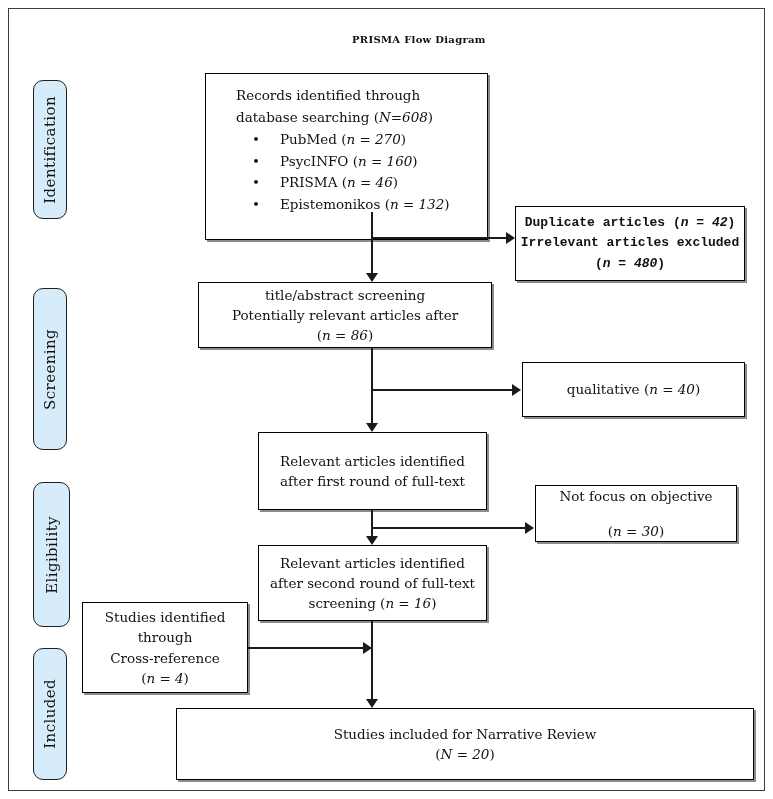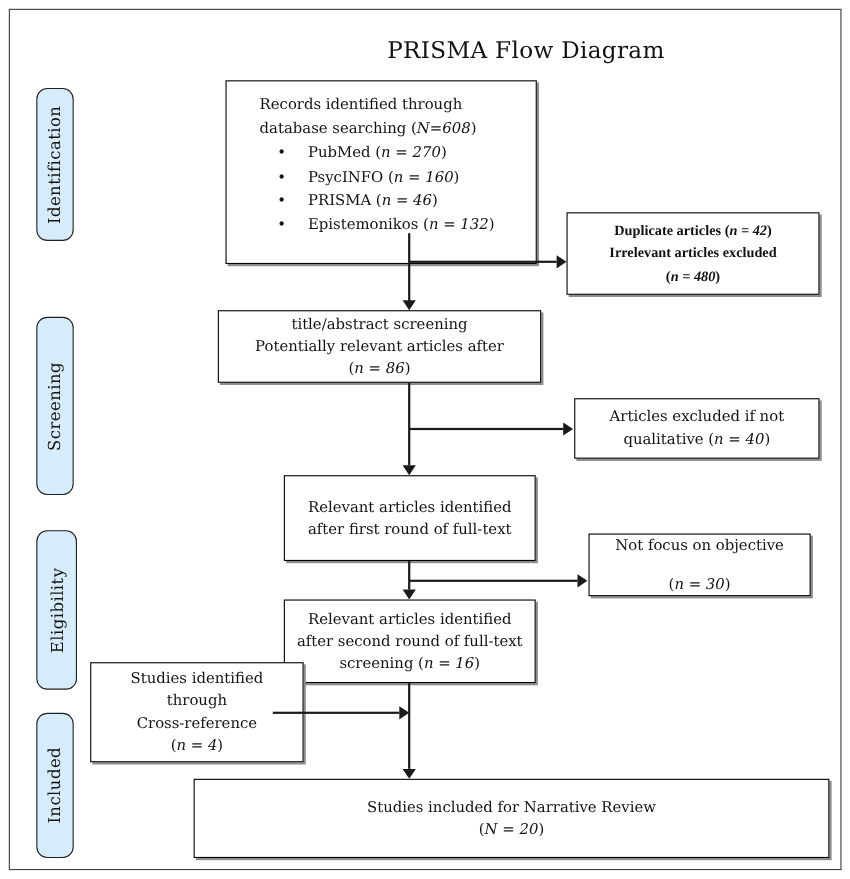--- a/index.html
+++ b/index.html
@@ -7,21 +7,21 @@
     position:relative; width:773px; height:799px; background:#ffffff;
     font-family:"DejaVu Serif", serif; color:#111;
     overflow:hidden;
   }
   .frame {
     position:absolute; left:8px; top:8px; width:755px; height:781px;
     border:1px solid #3c3c3c;
   }
   .title {
     position:absolute; left:352px; top:34px;
-    font-size:21px; font-weight:normal; letter-spacing:0.3px; white-space:nowrap;
+    font-size:10px; font-weight:bold; letter-spacing:0.3px; white-space:nowrap;
   }
   
   .stage {
     position:absolute; background:#d6ecfa; border:1.5px solid #1f1f1f;
     border-radius:10px; display:flex; align-items:center; justify-content:center;
   }
   .stage span {
     writing-mode:vertical-rl; transform:rotate(180deg);
     font-size:15px; letter-spacing:0.4px; white-space:nowrap;
   }
@@ -33,30 +33,30 @@
   
   .node {
     position:absolute; background:#ffffff; border:1px solid #000000;
     box-shadow:2px 2px 0 #8c8c8c; font-size:13.5px; box-sizing:border-box;
   }
   .centered {
     display:flex; flex-direction:column; align-items:center; justify-content:center;
     text-align:center; line-height:1.5;
   }
   .stat { font-style:italic; }
-  .sans { font-family:Liberation Serif, serif; font-weight:bold; font-size:13px; line-height:1.55; }
+  .sans { font-family:Liberation Mono, monospace; font-weight:bold; font-size:13px; line-height:1.55;margin-top:13px; }
 
   .node-records      { left:205px; top:73px;  width:283px; height:167px; padding:11px 6px 0 30px; line-height:1.62; }
   .node-duplicates   { left:515px; top:193px; width:230px; height:75px; }
   .node-screened     { left:198px; top:282px; width:294px; height:66px; }
   .node-excluded     { left:522px; top:362px; width:223px; height:55px; }
   .node-first-round  { left:258px; top:432px; width:229px; height:78px; }
   .node-not-focus    { left:535px; top:485px; width:202px; height:57px;justify-content:space-between; }
   .node-second-round { left:258px; top:545px; width:229px; height:76px; }
-  .node-crossref     { left:82px;  top:602px; width:194px; height:91px; }
+  .node-crossref     { left:82px;  top:602px; width:166px; height:91px; }
   .node-final        { left:176px; top:708px; width:578px; height:72px; }
 
   .bullet { display:flex; margin-left:16px; }
   .bullet .dot { width:28px; flex:0 0 28px; }
 
   
   .vline { position:absolute; width:2px; background:#1a1a1a; }
   .hline { position:absolute; height:2px; background:#1a1a1a; }
   .arr-down {
     position:absolute; width:0; height:0;
@@ -117,21 +117,20 @@
     <div><span>(</span><span class="stat">n = 480</span><span>)</span></div>
   </div>
 
   <div class="node node-screened centered">
     <div><span>title/abstract screening</span></div>
     <div><span>Potentially relevant articles after</span></div>
     <div><span>(</span><span class="stat">n = 86</span><span>)</span></div>
   </div>
 
   <div class="node node-excluded centered">
-    <div><span>Articles excluded if not</span></div>
     <div><span>qualitative (</span><span class="stat">n = 40</span><span>)</span></div>
   </div>
 
   <div class="node node-first-round centered">
     <div><span>Relevant articles identified</span></div>
     <div><span>after first round of full-text</span></div>
   </div>
 
   <div class="node node-not-focus centered">
     <div><span>Not focus on objective</span></div>

